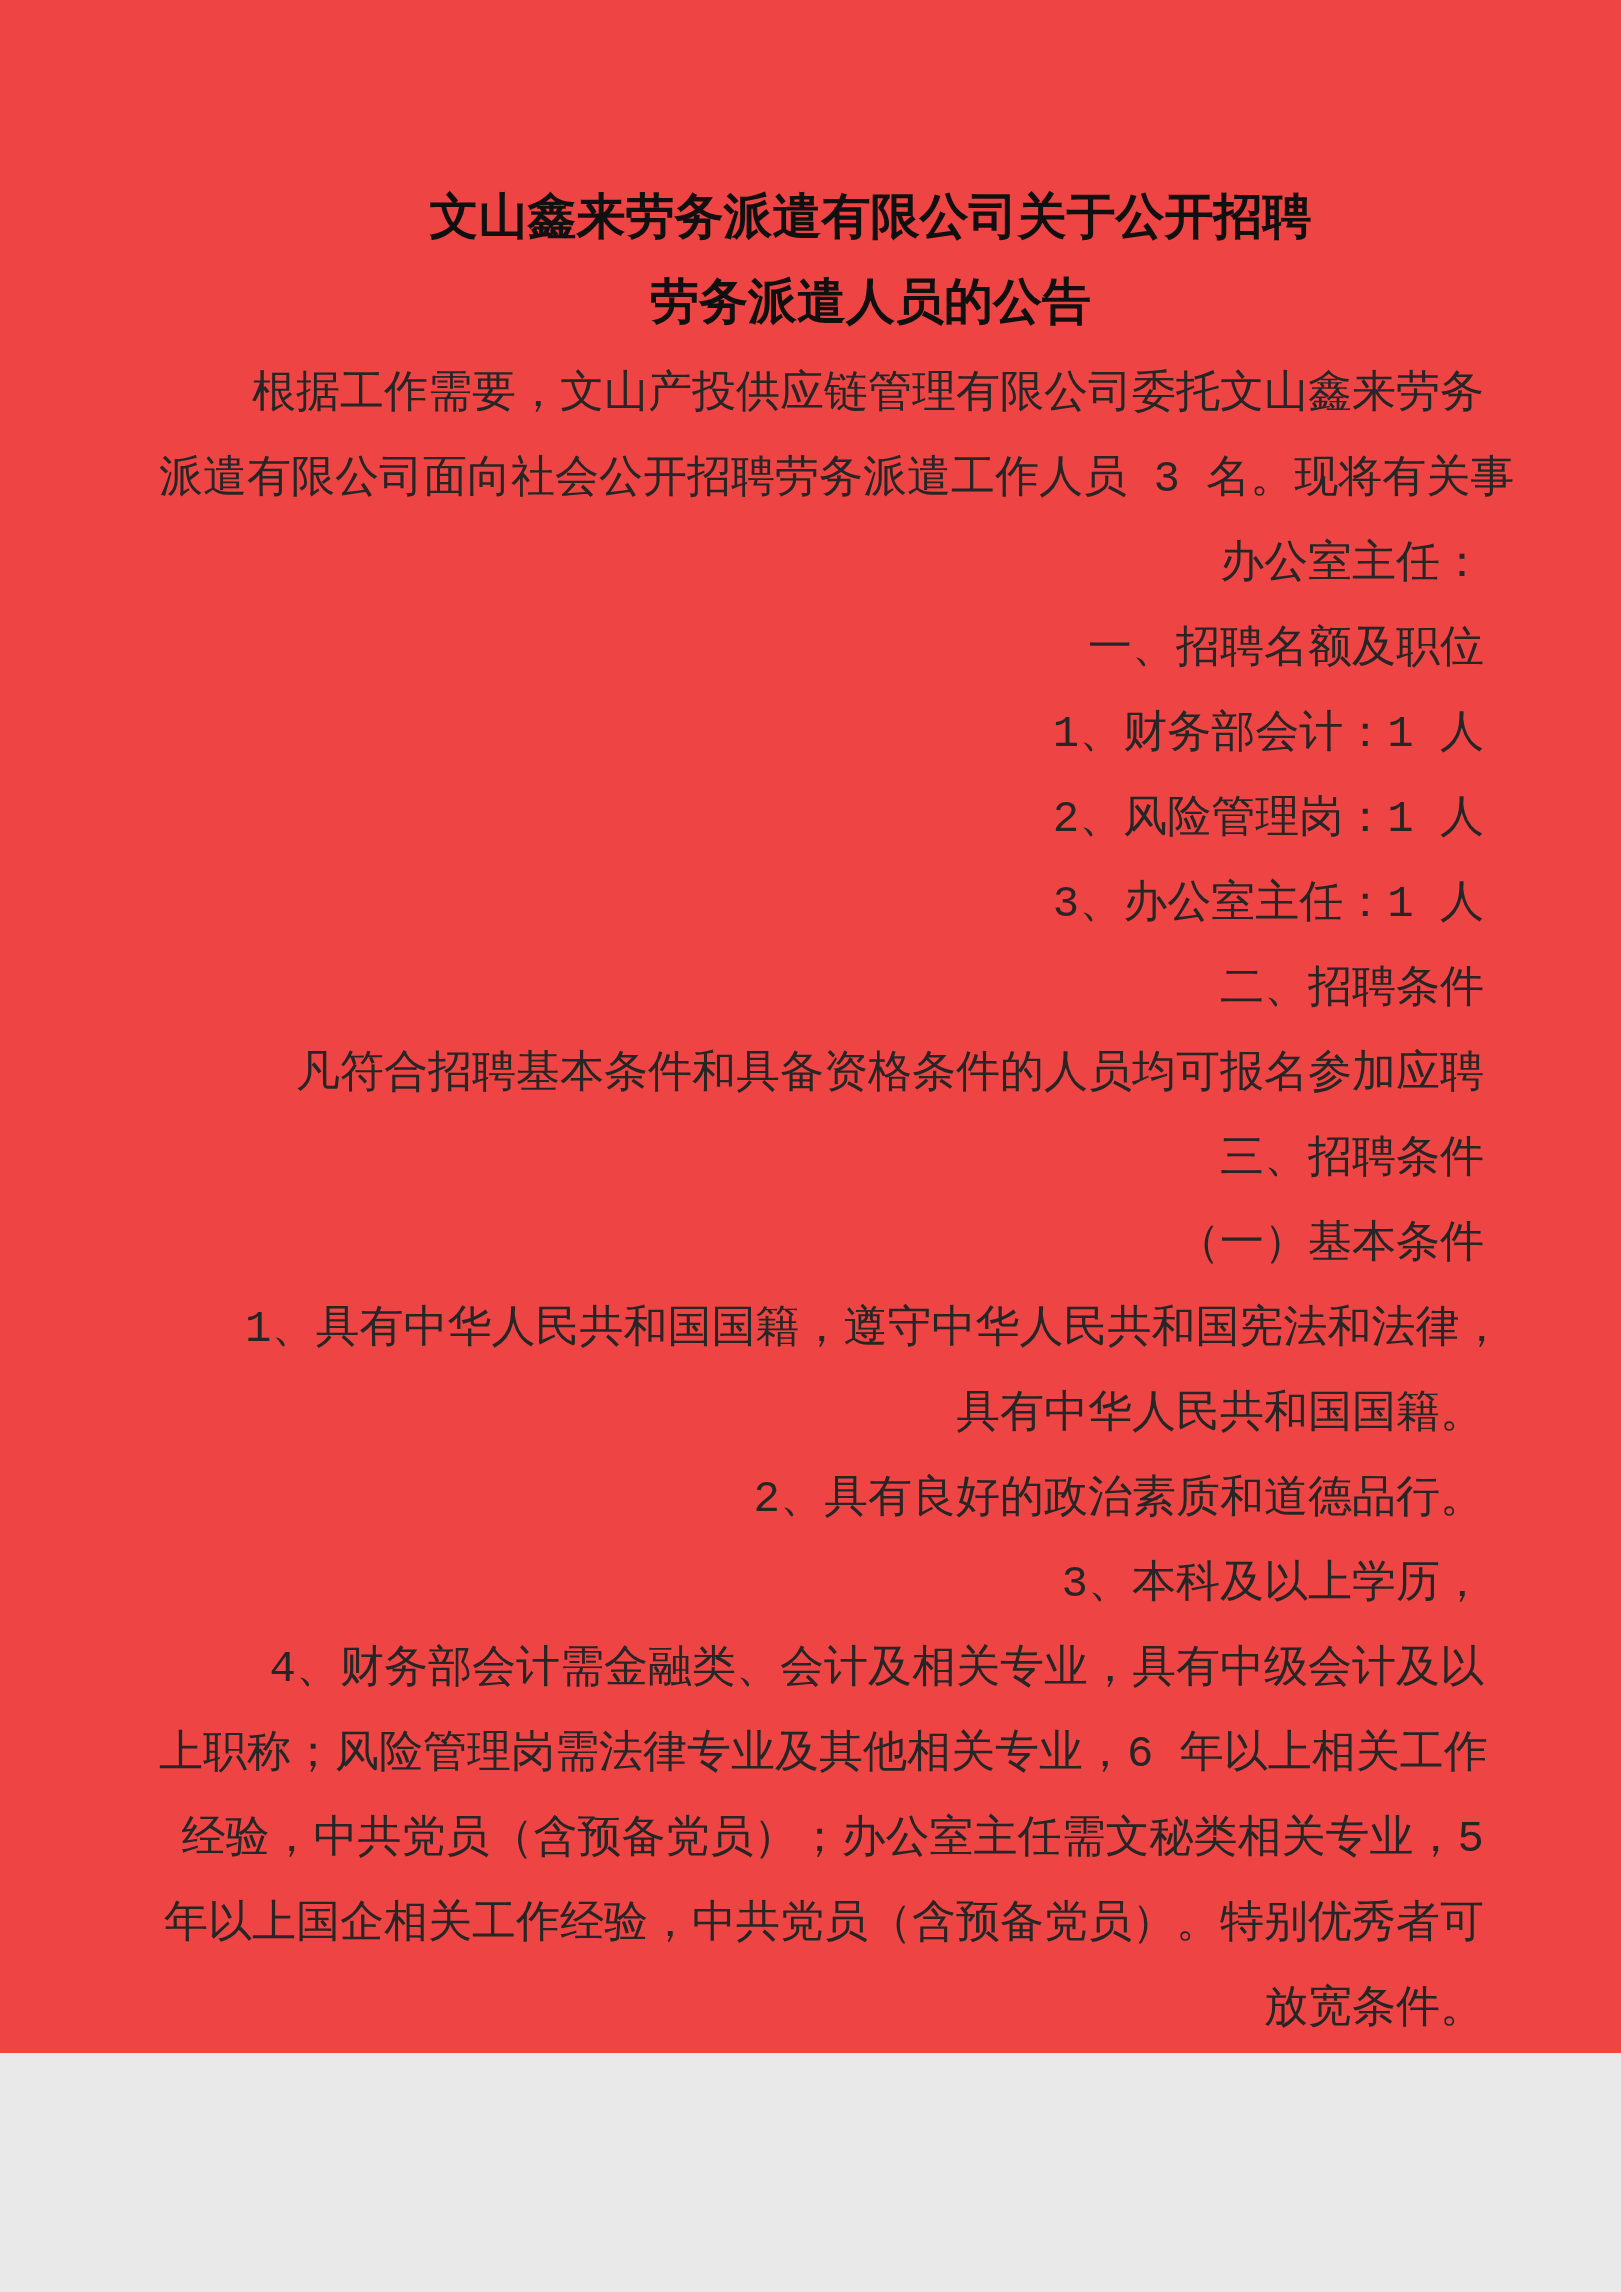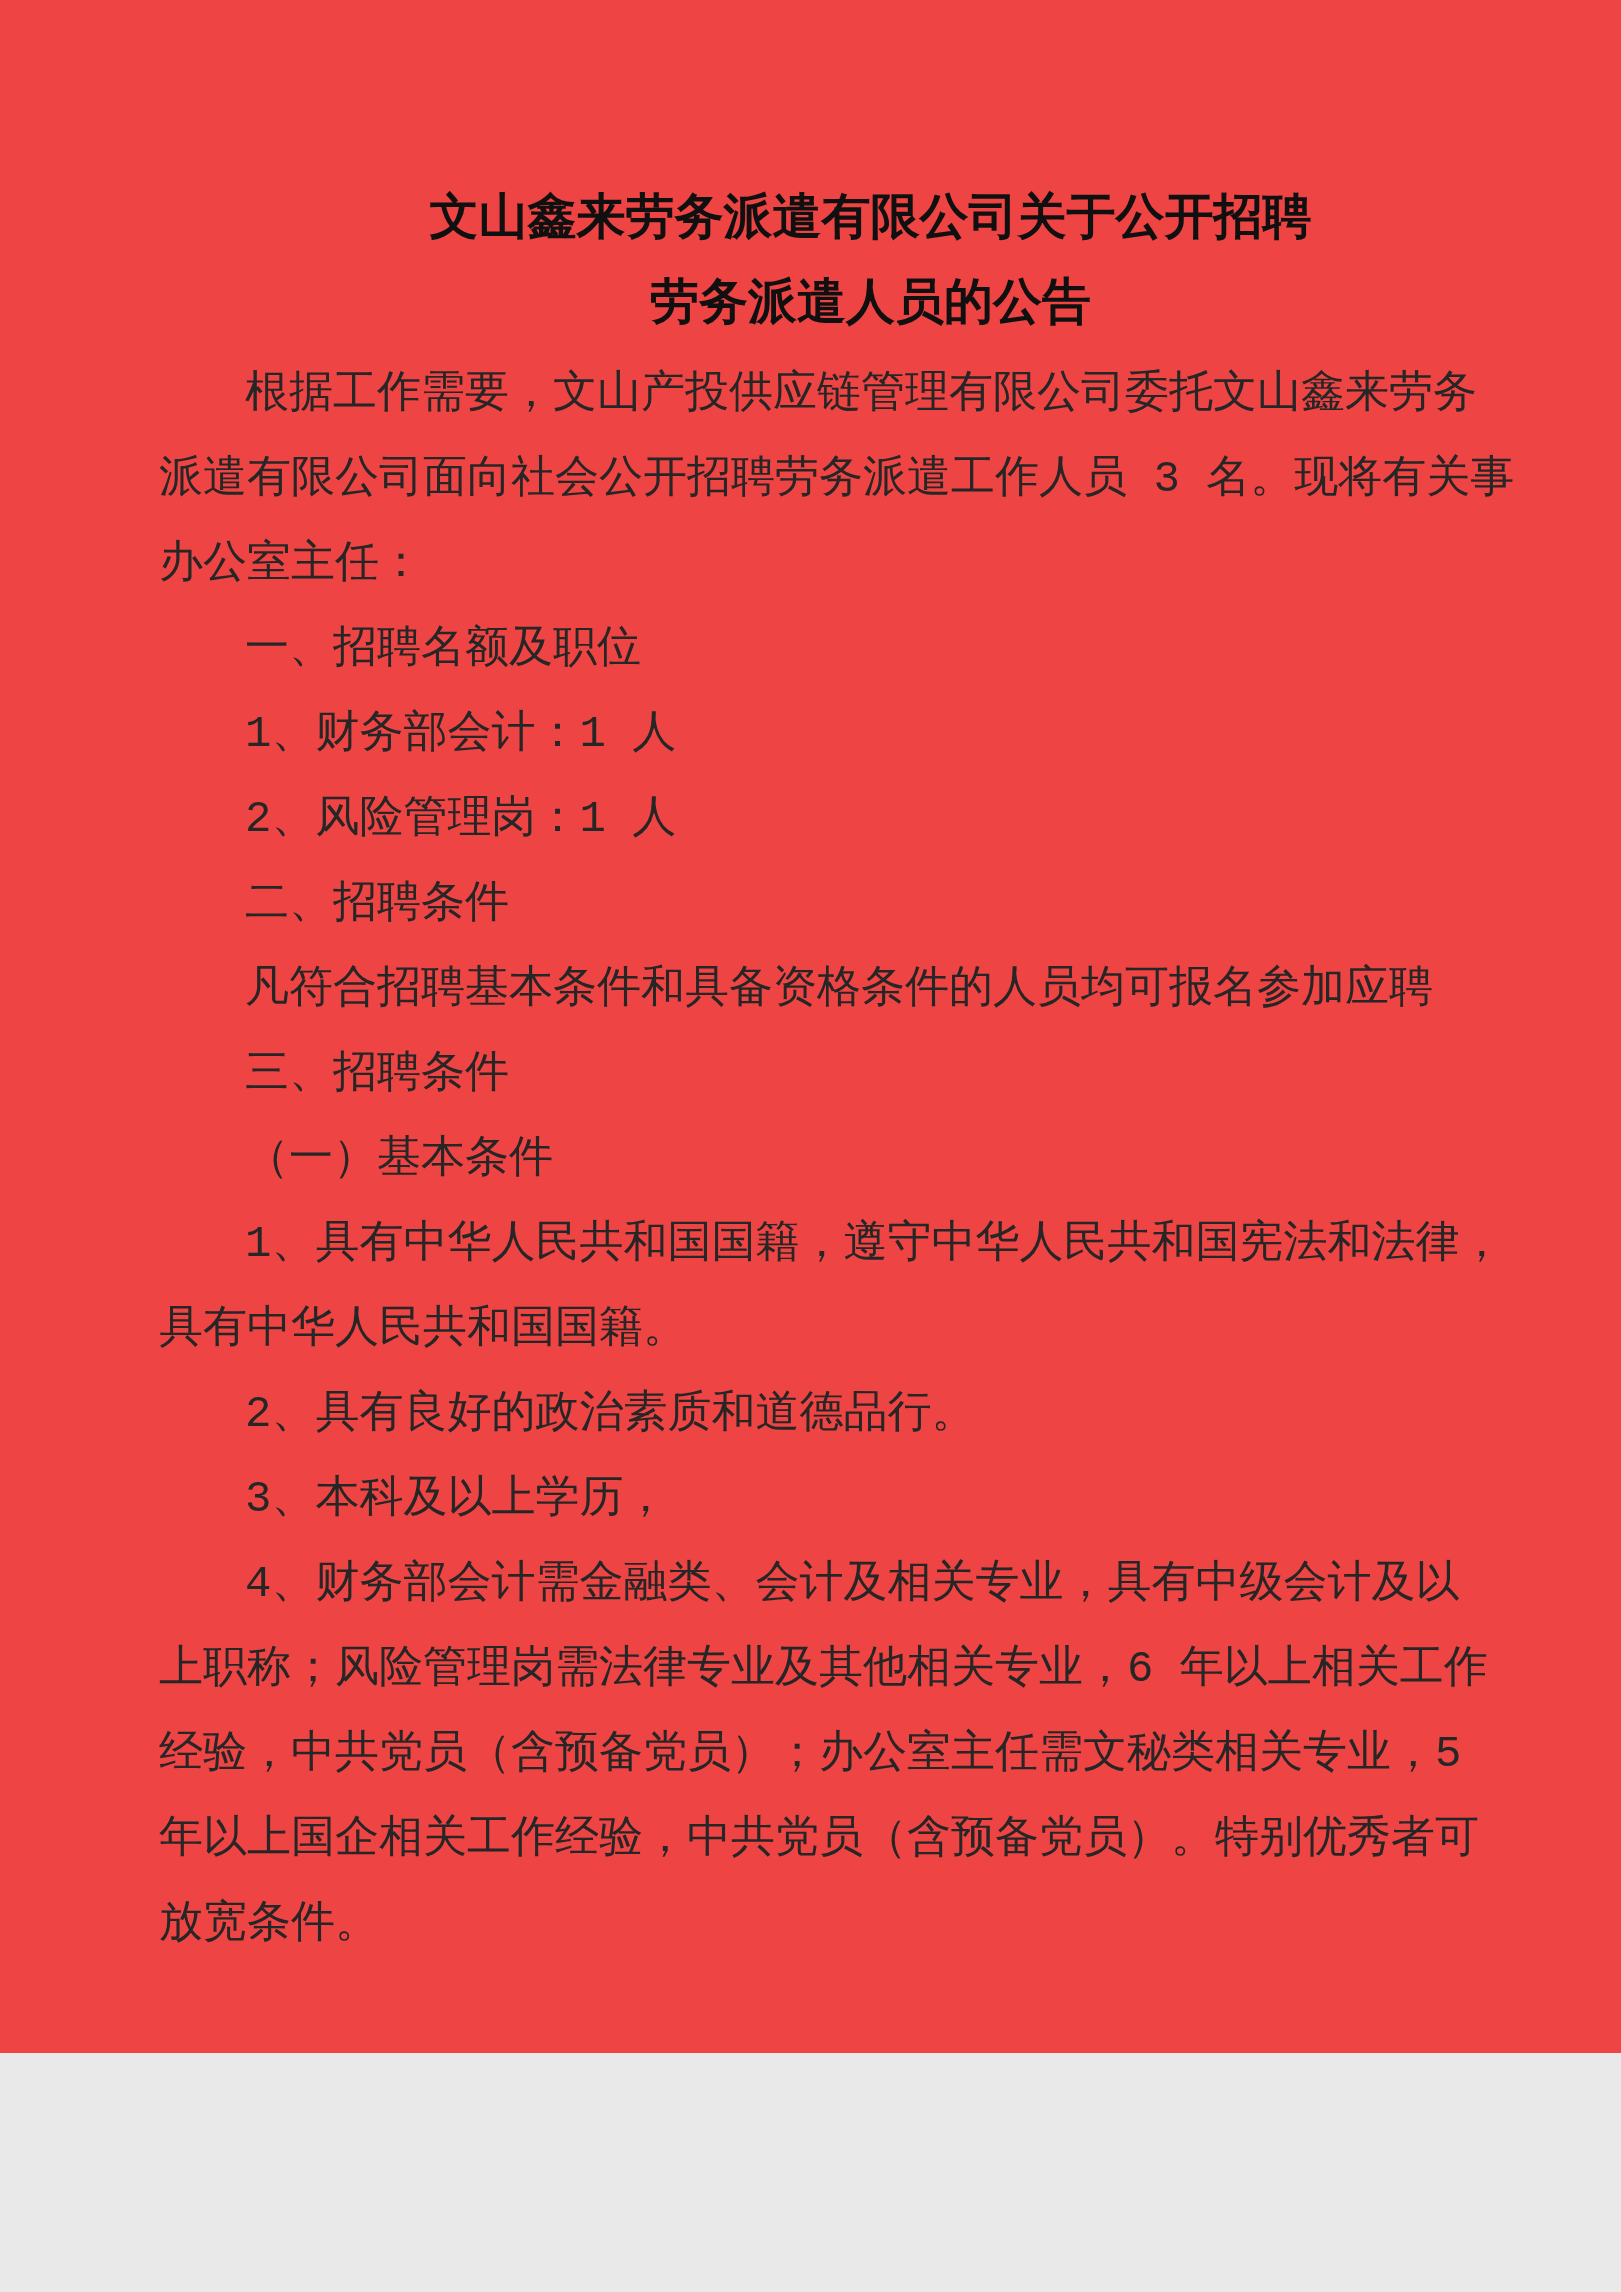--- a/index.html
+++ b/index.html
@@ -31,21 +31,21 @@
     white-space: pre;
   }
   .body-block {
     margin-top: 3.9px;
     font-size: 44px;
   }
   .ln {
     height: 85px;
     line-height: 85px;
     white-space: pre;
-    text-align: left;
+    text-align: right;
   }
   .ind { padding-left: 86px; }
   .watermark {
     position: absolute;
     left: 1292px;
     top: 2187px;
     display: flex;
     align-items: flex-end;
     gap: 5.9px;
   }
@@ -75,20 +75,21 @@
       <div class="title-line">劳务派遣人员的公告</div>
     </div>
 
     <div class="body-block">
       <div class="ln ind">根据工作需要，文山产投供应链管理有限公司委托文山鑫来劳务</div>
       <div class="ln">派遣有限公司面向社会公开招聘劳务派遣工作人员 3 名。现将有关事</div>
       <div class="ln">办公室主任：</div>
       <div class="ln ind">一、招聘名额及职位</div>
       <div class="ln ind">1、财务部会计：1 人</div>
       <div class="ln ind">2、风险管理岗：1 人</div>
+      <div class="ln ind">3、办公室主任：1 人</div>
       <div class="ln ind">二、招聘条件</div>
       <div class="ln ind">凡符合招聘基本条件和具备资格条件的人员均可报名参加应聘</div>
       <div class="ln ind">三、招聘条件</div>
       <div class="ln ind">（一）基本条件</div>
       <div class="ln ind">1、具有中华人民共和国国籍，遵守中华人民共和国宪法和法律，</div>
       <div class="ln">具有中华人民共和国国籍。</div>
       <div class="ln ind">2、具有良好的政治素质和道德品行。</div>
       <div class="ln ind">3、本科及以上学历，</div>
       <div class="ln ind">4、财务部会计需金融类、会计及相关专业，具有中级会计及以</div>
       <div class="ln">上职称；风险管理岗需法律专业及其他相关专业，6 年以上相关工作</div>

